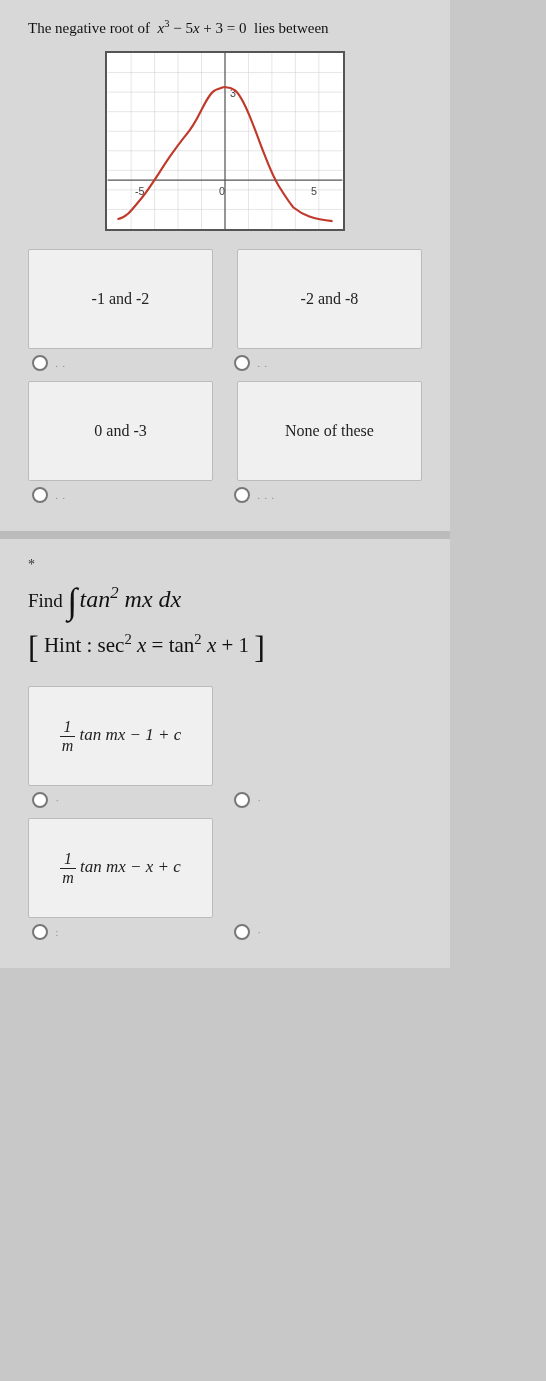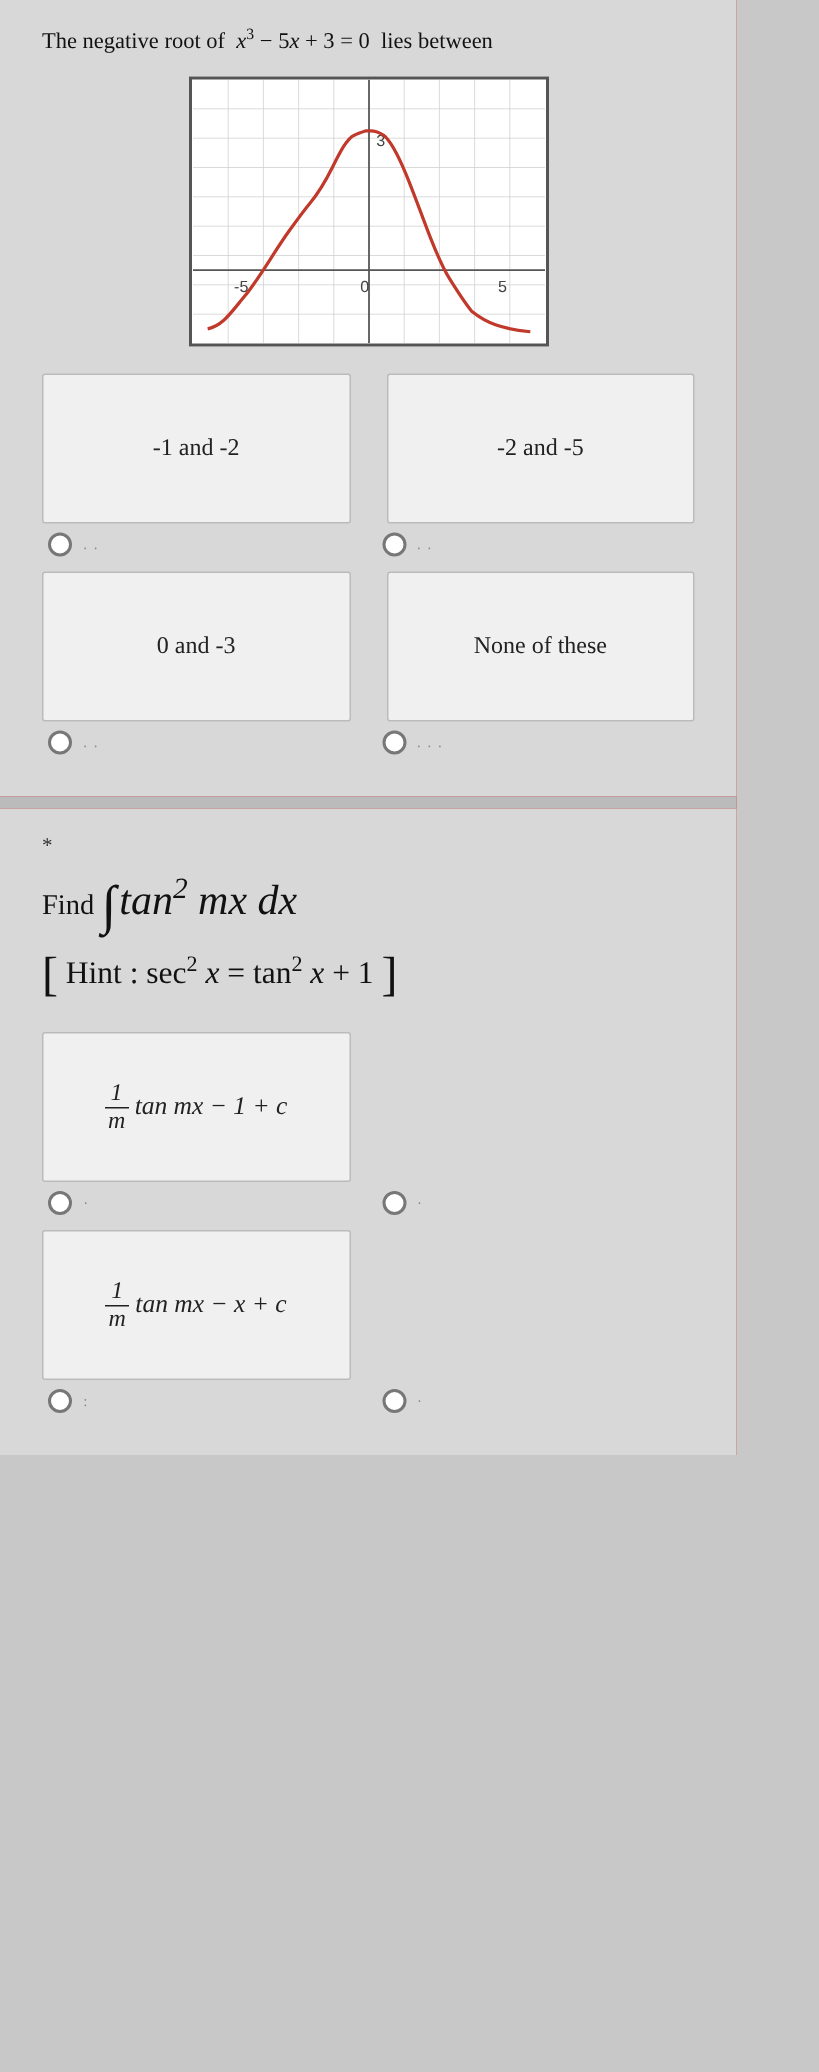--- a/index.html
+++ b/index.html
@@ -3,22 +3,22 @@
   <meta charset="utf-8">
   <style>
     * { box-sizing: border-box; margin: 0; padding: 0; }
     body {
       background-color: #c8c8c8;
       font-family: 'Times New Roman', Times, serif;
       width: 546px;
       min-height: 1381px;
     }
     .page {
-      width: 491px;
-      background: #b91c1c;
+      width: 450px;
+      background: #0369a1;
       padding: 0;
     }
     
     .question-block {
       background: #d8d8d8;
       padding: 18px 28px 18px 28px;
       margin-bottom: 0;
     }
     .question-text {
       font-size: 15px;
@@ -198,21 +198,21 @@
           C 200,166 210,170 230,172
         " fill="none" stroke="#c0392b" stroke-width="2.2"></path>
       </svg>
     </div>
 
     <div class="answer-grid">
       <div class="answer-card">
         <span>-1 and -2</span>
       </div>
       <div class="answer-card">
-        <span>-2 and -5</span>
+        <span>-2 and -8</span>
       </div>
     </div>
 
     <div class="radio-row">
       <div class="radio-cell">
         <span class="radio-circle"></span>
         <span class="radio-dots">&nbsp;. .</span>
       </div>
       <div class="radio-cell">
         <span class="radio-circle"></span>
@@ -241,21 +241,21 @@
     </div>
   </div>
 
   <div class="divider"></div>
 
   <div class="question-block2">
     <div class="asterisk">*</div>
 
     <div class="math-display" style="font-size:26px; margin-bottom:10px; color:#111;">
       <span style="font-style:normal; font-size:19px;">Find </span>
-      <span class="integral-symbol">∫</span><span style="font-style:italic; font-size:28px;">tan<sup>2</sup> <i>mx dx</i></span>
+      <span class="integral-symbol">∫</span><span style="font-style:italic; font-size:24px;">tan<sup>2</sup> <i>mx dx</i></span>
     </div>
 
     <div class="math-display" style="font-size:21px; margin-bottom:20px; color:#111;font-family:Liberation Serif, serif;">
       <span style="font-size:32px; vertical-align:middle;">[</span>
       <span style="font-style:normal;">Hint : sec<sup>2</sup> <i>x</i> = tan<sup>2</sup> <i>x</i> + 1</span>
       <span style="font-size:32px; vertical-align:middle;">]</span>
     </div>
 
     <div class="answer-grid">
       <div class="answer-card answer-card-math" style="flex-direction:column;">

